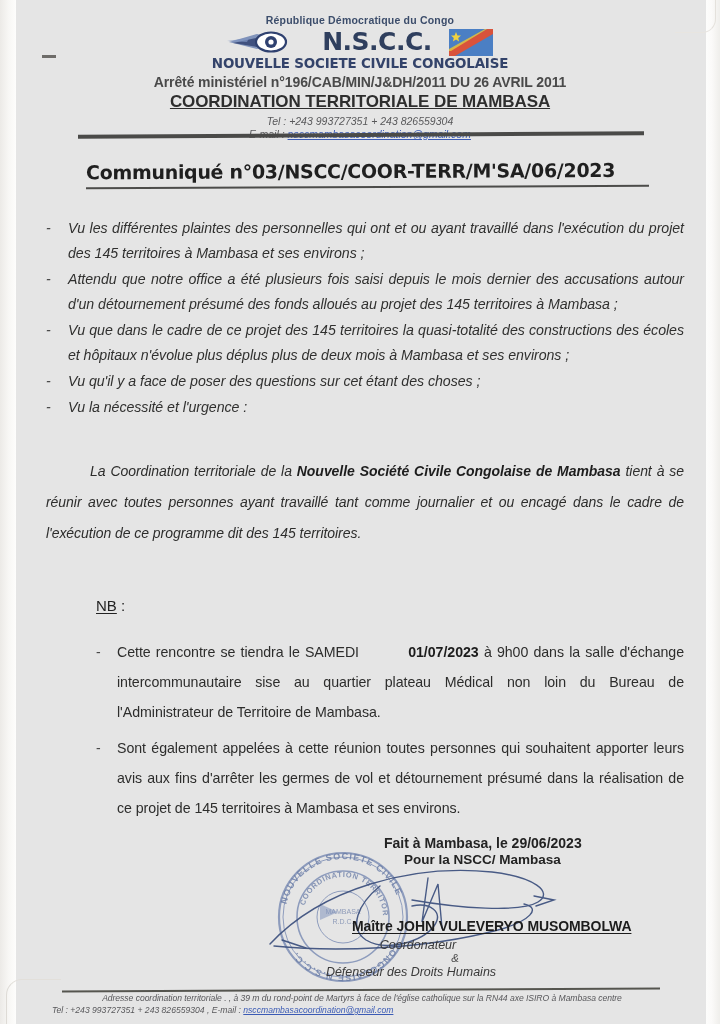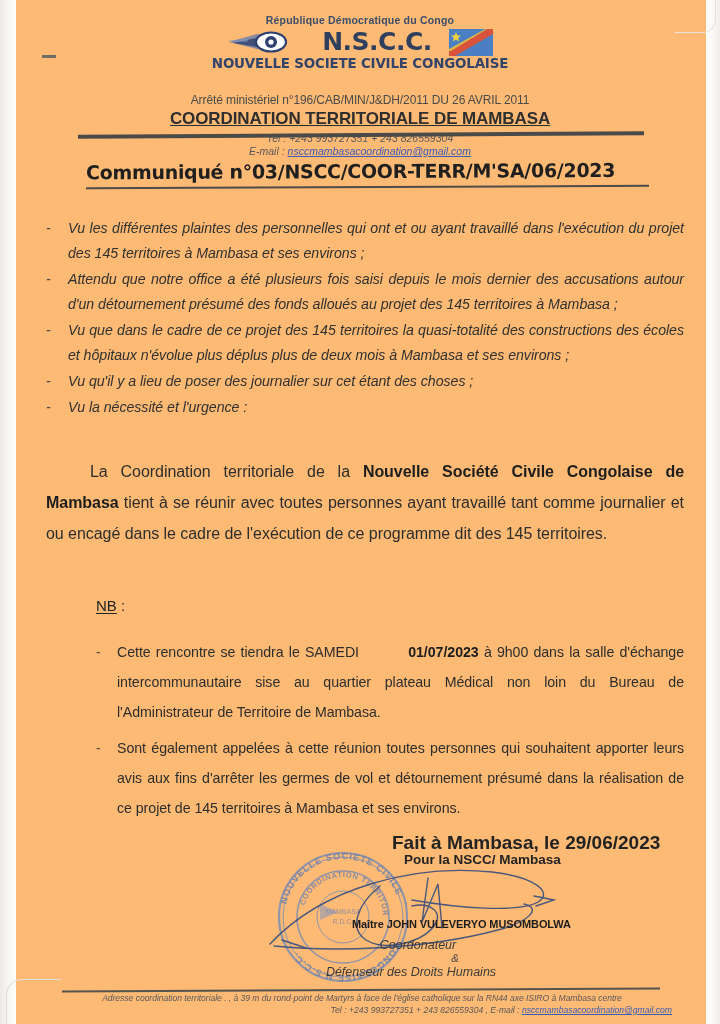--- a/index.html
+++ b/index.html
@@ -15,21 +15,21 @@
     overflow: hidden;
     font-family: "Liberation Sans", sans-serif;
     color: #2b2b2b;
   }
 
   
   .page {
     position: absolute;
     left: 0; top: 0;
     width: 720px; height: 1024px;
-    background: #fdba74;
+    background: #e5e5e5;
     box-sizing: border-box;
   }
   
   .scan-edge-l {
     position: absolute; left: 0; top: 0; width: 16px; height: 1024px;
     background: linear-gradient(to right, #eceae7 0%, #f8f7f5 55%, #fdfdfc 100%);
   }
   .scan-edge-r {
     position: absolute; right: 0; top: 0; width: 14px; height: 1024px;
     background: linear-gradient(to left, #efeeeb 0%, #fbfaf9 60%, #fdfdfc 100%);
@@ -91,24 +91,24 @@
   .lh-fullname {
     font-size: 14px;
     font-weight: bold;
     color: #33436a;
     letter-spacing: -0.2px;
     font-family: "DejaVu Sans", sans-serif;
     margin-top: -2px;
     transform: scaleX(.96);
   }
   .lh-arrete {
-    font-size: 12px;
-    font-weight: normal;
+    font-size: 14px;
+    font-weight: bold;
     color: #4a4a4a;
-    margin-top: 22px;
+    margin-top: 3px;
     letter-spacing: -0.1px;
   }
   .lh-coord {
     font-size: 17px;
     font-weight: bold;
     color: #2e2e2e;
     margin-top: 2px;
     letter-spacing: -0.1px;
     text-decoration: underline;
     text-underline-offset: 1px;
@@ -185,26 +185,27 @@
     color: #30302f;
     text-align: justify;
     letter-spacing: -0.05px;
   }
 
   
   .main-para {
     position: absolute;
     left: 46px; top: 456px;
     width: 638px;
-    font-size: 16px;
+    font-size: 14px;
     line-height: 31px;
     color: #2d2d2c;
     text-align: justify;
     text-indent: 44px;
     letter-spacing: -0.05px;
+    font-style: italic;
   }
   .main-para b { font-weight: bold; color: #1d1d1d; }
 
   
   .nb-label {
     position: absolute;
     left: 96px; top: 597px;
     font-size: 15px;
     color: #232323;
   }
@@ -236,40 +237,41 @@
     line-height: 30px;
     color: #2d2d2c;
     text-align: justify;
     letter-spacing: -0.05px;
   }
   .nb-text b { font-weight: bold; color: #1c1c1c; margin-left: 44px; }
 
   
   .sig-place {
     position: absolute;
-    left: 392px; top: 834px;
-    font-size: 19px;
+    left: 384px; top: 834px;
+    font-size: 14px;
     font-weight: bold;
     color: #232323;
     line-height: 18px;
   }
   .sig-for {
     position: absolute;
     left: 404px; top: 852px;
     font-size: 13.5px;
     font-weight: bold;
     color: #232323;
   }
   .sig-name {
     position: absolute;
     left: 352px; top: 918px;
-    font-size: 11px;
+    font-size: 14px;
     font-weight: bold;
     color: #1c1c1c;
     letter-spacing: -0.1px;
+    text-decoration: underline;
     text-underline-offset: 2px;
     white-space: nowrap;
   }
   .sig-role1 {
     position: absolute;
     left: 0; top: 938px; width: 720px;
     text-align: center;
     padding-left: 116px;
     box-sizing: border-box;
     font-size: 12.5px;
@@ -326,21 +328,21 @@
     text-align: center;
     font-size: 8.6px;
     font-style: italic;
     color: #57575a;
     letter-spacing: -0.05px;
   }
   .foot-tel {
     position: absolute;
     left: 52px; top: 1005px;
     width: 620px;
-    text-align: right;
+    text-align: left;
     font-size: 8.6px;
     font-style: italic;
     color: #57575a;
   }
   .foot-tel .mail-link {
     color: #3b5bb5;
     text-decoration: underline;
   }
 </style>
 </head>
@@ -417,21 +419,21 @@
       <span class="wh-text">Attendu que notre office a été  plusieurs fois saisi depuis le mois dernier des accusations autour d'un détournement présumé des fonds alloués au projet des 145 territoires à Mambasa ;</span>
     </div>
 
     <div class="wh-item">
       <span class="wh-dash">-</span>
       <span class="wh-text">Vu que dans le cadre de ce projet des   145 territoires la quasi-totalité des constructions des écoles et hôpitaux n'évolue plus déplus plus de deux mois à Mambasa et ses environs ;</span>
     </div>
 
     <div class="wh-item">
       <span class="wh-dash">-</span>
-      <span class="wh-text">Vu qu'il y a lieu de poser des journalier sur cet étant des choses ;</span>
+      <span class="wh-text">Vu qu'il y a face de poser des questions sur cet étant des choses ;</span>
     </div>
 
     <div class="wh-item">
       <span class="wh-dash">-</span>
       <span class="wh-text">Vu la nécessité et l'urgence :</span>
     </div>
   </div>
 
   <div class="main-para">
     <span>La Coordination territoriale de la </span><b>Nouvelle Société Civile Congolaise de Mambasa</b><span> tient à se réunir avec  toutes personnes ayant travaillé tant comme journalier et ou encagé  dans le cadre de l'exécution de ce programme dit des 145 territoires.</span>

